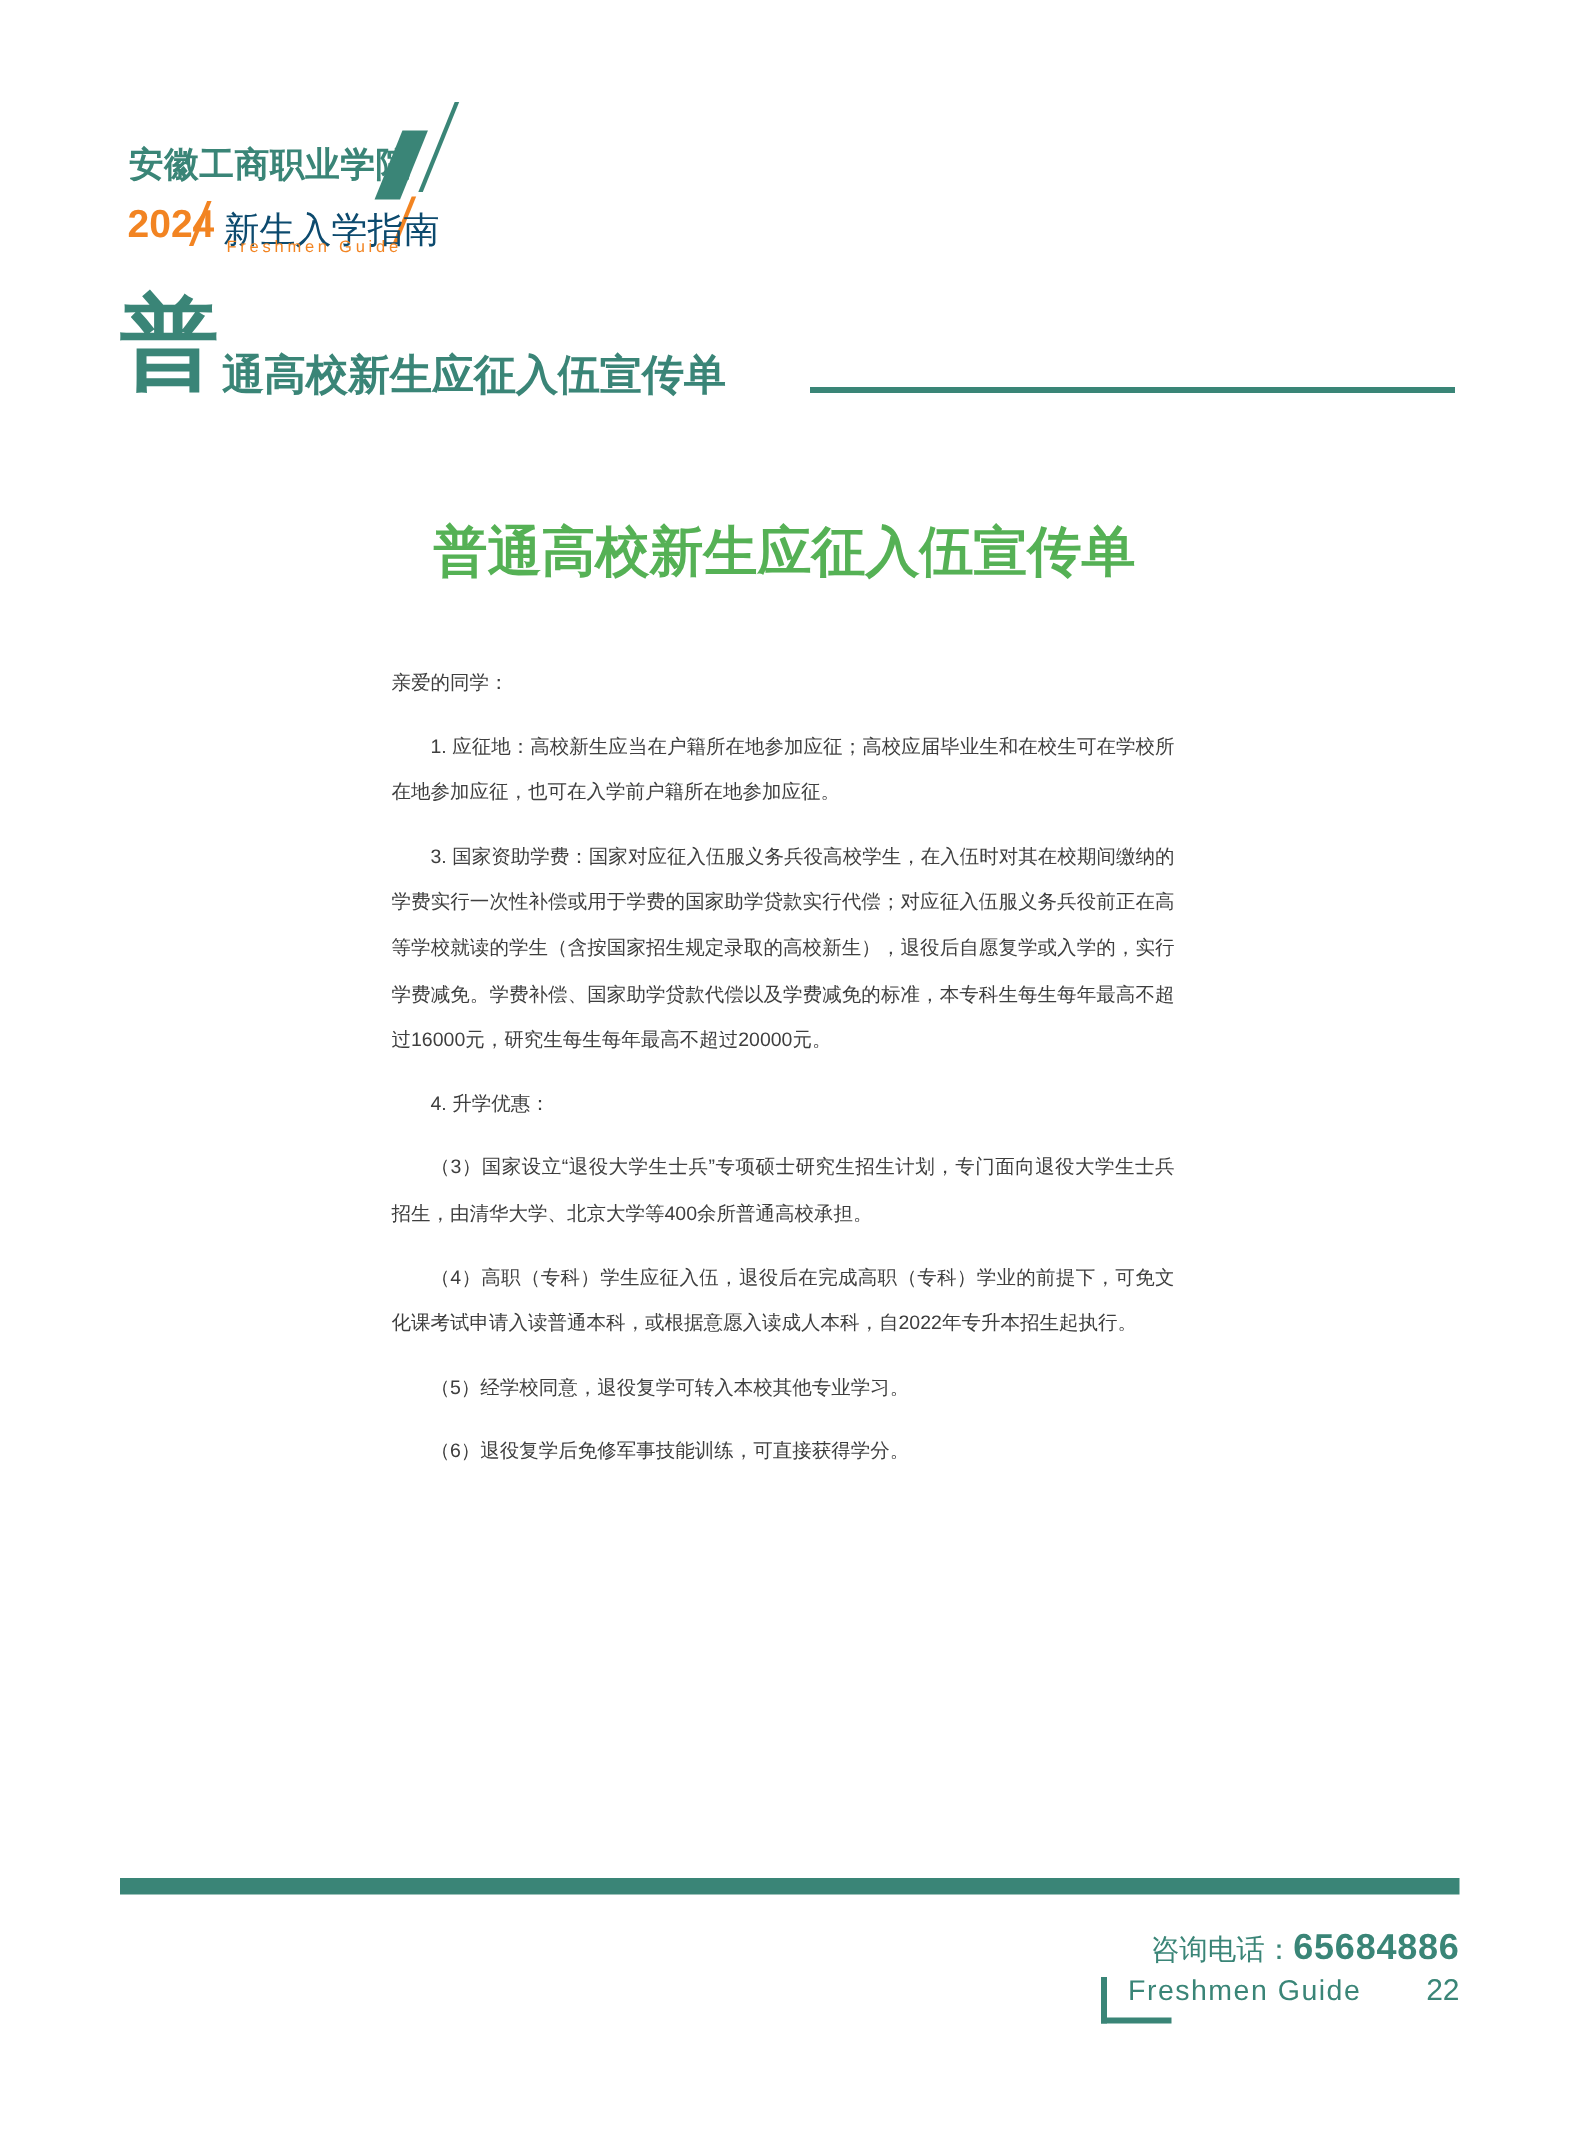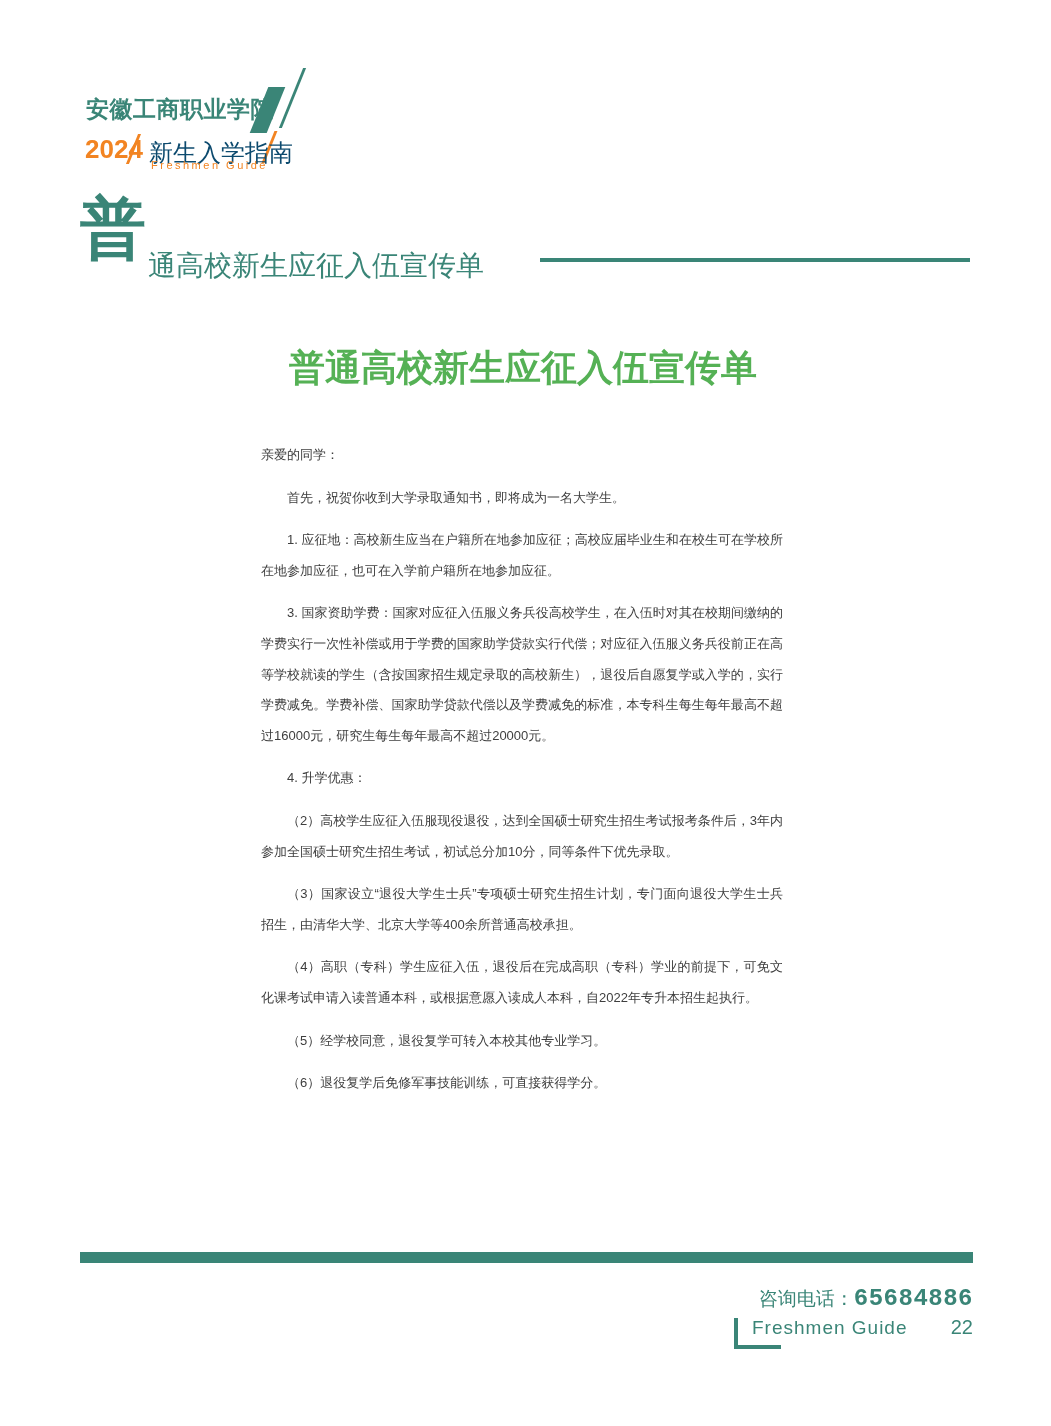--- a/index.html
+++ b/index.html
@@ -51,21 +51,21 @@
     font-size: 11px; color: #F28422; letter-spacing: 2.5px; white-space: nowrap;
   }
 
   
   .section-big-char {
     position: absolute; left: 80px; top: 194px;
     font-size: 66px; line-height: 1.05; font-weight: bold; color: #3A8577;
   }
   .section-rest {
     position: absolute; left: 148px; top: 231px;
-    font-size: 28px; font-weight: normal; color: #3A8577; white-space: nowrap; margin-top: 16px;
+    font-size: 28px; font-weight: bold; color: #3A8577; white-space: nowrap;
   }
   .section-rule {
     position: absolute; left: 540px; top: 258px;
     width: 430px; height: 4px; background: #3A8577;
   }
 
   
   .notice-title {
     position: absolute; left: 250px; top: 344px; width: 546px;
     margin: 0; text-align: center;
@@ -81,21 +81,21 @@
   .body-para { margin: 12px; }
   .body-para.indent { text-indent: 2em; }
 
   
   .footer-bar {
     position: absolute; left: 80px; top: 1252px;
     width: 893px; height: 11px; background: #3A8577;
   }
   .phone-row {
     position: absolute; right: 78px; top: 1285px;
-    color: #3A8577; white-space: nowrap; text-align: left; font-family: Liberation Mono, monospace;
+    color: #3A8577; white-space: nowrap; text-align: left;
   }
   .phone-label { font-size: 19px; }
   .phone-number { font-size: 24px; font-weight: bold; letter-spacing: 0.5px; }
   .footer-guide-row {
     position: absolute; left: 752px; top: 1316px; width: 221px;
     display: flex; justify-content: space-between; align-items: baseline;
     color: #3A8577; white-space: nowrap;
   }
   .footer-guide-label { font-size: 19px; letter-spacing: 1px; }
   .footer-page-number { font-size: 20px; }
@@ -126,25 +126,23 @@
 
   <div>
     <div class="section-big-char">普</div>
     <div class="section-rest">通高校新生应征入伍宣传单</div>
     <div class="section-rule"></div>
   </div>
 
   <h1 class="notice-title">普通高校新生应征入伍宣传单</h1>
   <div class="notice-body">
       <p class="body-para">亲爱的同学：</p>
-      <p class="body-para indent">首先，祝贺你收到大学录取通知书，即将成为一名大学生。</p>
       <p class="body-para indent">1. 应征地：高校新生应当在户籍所在地参加应征；高校应届毕业生和在校生可在学校所在地参加应征，也可在入学前户籍所在地参加应征。</p>
       <p class="body-para indent">3. 国家资助学费：国家对应征入伍服义务兵役高校学生，在入伍时对其在校期间缴纳的学费实行一次性补偿或用于学费的国家助学贷款实行代偿；对应征入伍服义务兵役前正在高等学校就读的学生（含按国家招生规定录取的高校新生），退役后自愿复学或入学的，实行学费减免。学费补偿、国家助学贷款代偿以及学费减免的标准，本专科生每生每年最高不超过16000元，研究生每生每年最高不超过20000元。</p>
       <p class="body-para indent">4. 升学优惠：</p>
-      <p class="body-para indent">（2）高校学生应征入伍服现役退役，达到全国硕士研究生招生考试报考条件后，3年内参加全国硕士研究生招生考试，初试总分加10分，同等条件下优先录取。</p>
       <p class="body-para indent">（3）国家设立“退役大学生士兵”专项硕士研究生招生计划，专门面向退役大学生士兵招生，由清华大学、北京大学等400余所普通高校承担。</p>
       <p class="body-para indent">（4）高职（专科）学生应征入伍，退役后在完成高职（专科）学业的前提下，可免文化课考试申请入读普通本科，或根据意愿入读成人本科，自2022年专升本招生起执行。</p>
       <p class="body-para indent">（5）经学校同意，退役复学可转入本校其他专业学习。</p>
       <p class="body-para indent">（6）退役复学后免修军事技能训练，可直接获得学分。</p>
     </div>
 
   <div>
     <div class="footer-bar"></div>
     <div class="phone-row">
       <span class="phone-label">咨询电话：</span><span class="phone-number">65684886</span>

